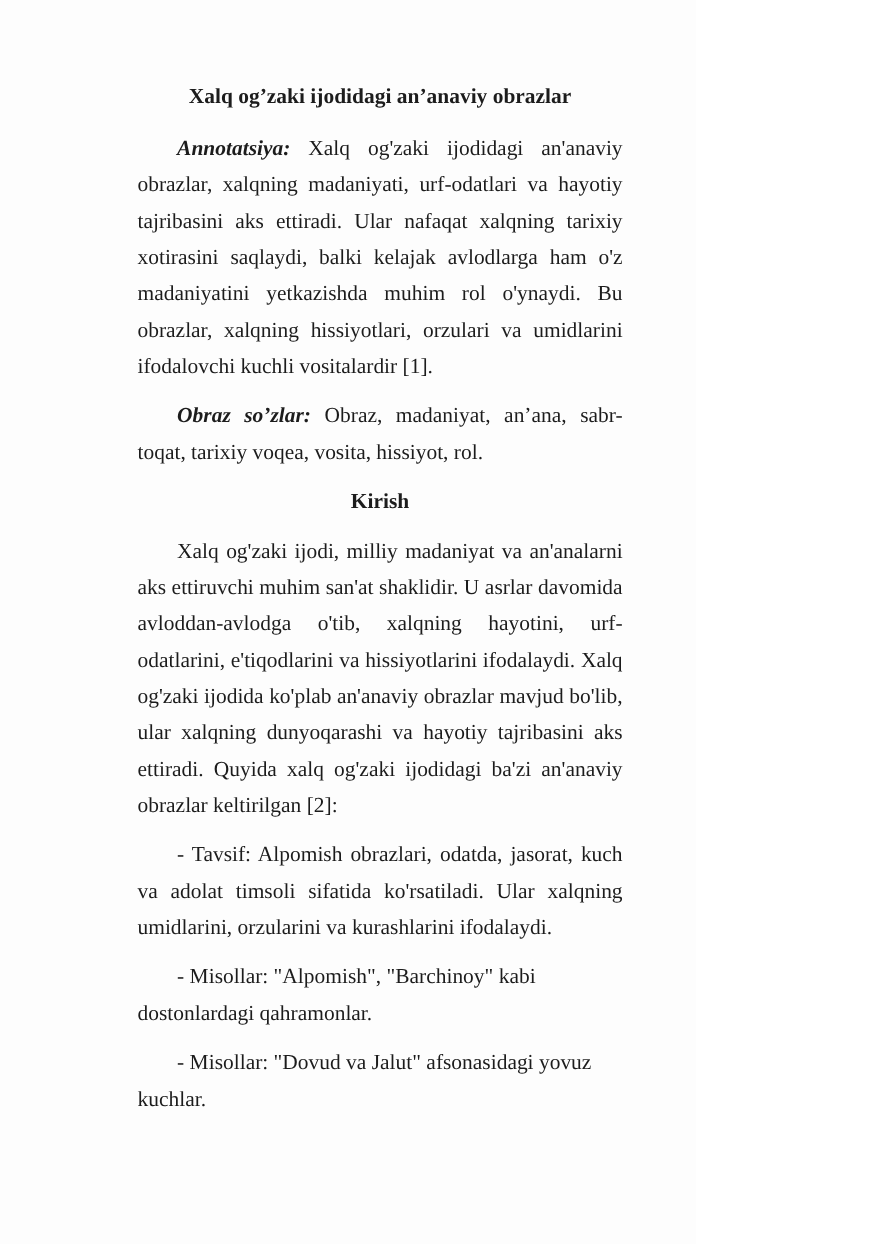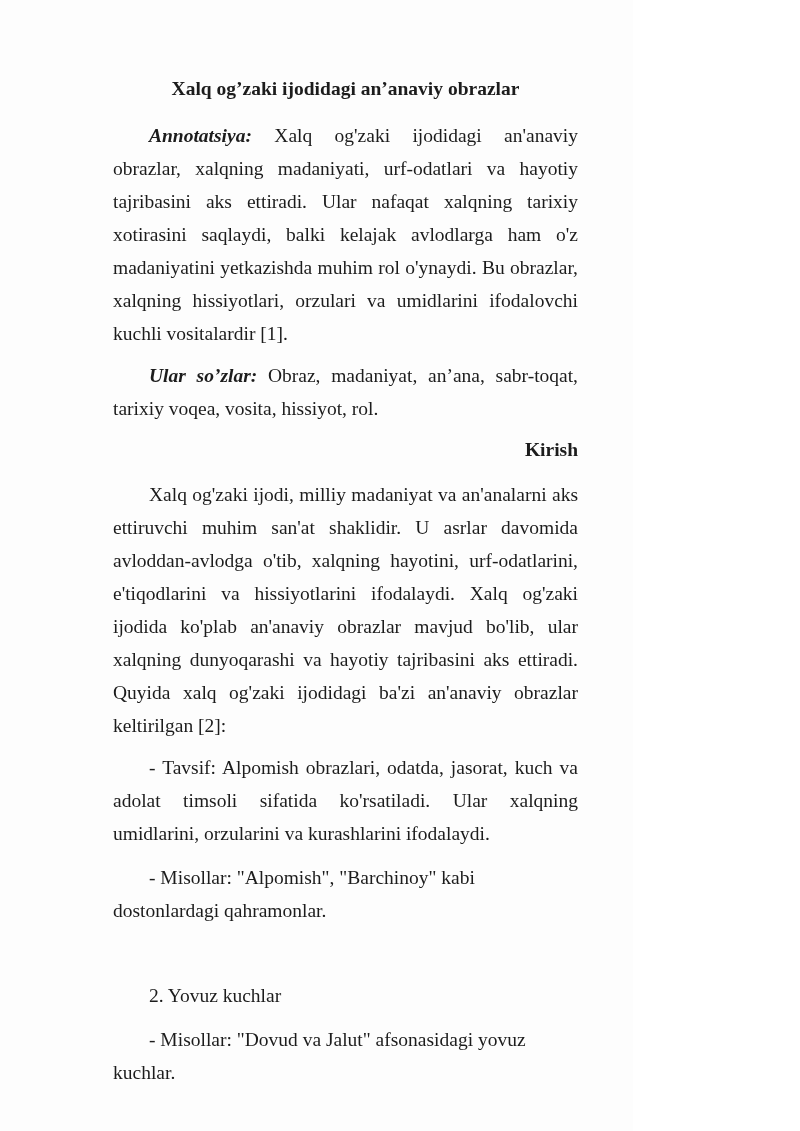--- a/index.html
+++ b/index.html
@@ -21,35 +21,35 @@
     overflow: hidden;
   }
   .doc-title {
     margin: 0 0 14px 0;
     font-size: 19.5px;
     font-weight: bold;
     text-align: center;
     line-height: 33px;
   }
   p {
-    margin: 0;
+    margin: 12px;
     text-align: justify;
   }
   .indent {
     text-indent: 36px;
   }
   .lead-label {
     font-weight: bold;
     font-style: italic;
   }
   .para-keywords { margin-top: 9px; }
   .heading-kirish {
     margin-top: 8px;
     font-weight: bold;
-    text-align: right;
+    text-align: center;
   }
   .para-intro { margin-top: 12px; font-family: Liberation Serif, serif; }
   .item-heading {
     margin-top: 50px;
     text-align: left;
   }
   .item-heading-2 { margin-top: 52px; }
   .para-tavsif { margin-top: 9px; }
   .para-misollar {
     margin-top: 11px;
@@ -62,31 +62,30 @@
 <div class="page">
 
   <h1 class="doc-title">Xalq og’zaki ijodidagi an’anaviy obrazlar</h1>
 
   <p class="indent">
     <span class="lead-label">Annotatsiya:</span>
     <span>Xalq og'zaki ijodidagi an'anaviy obrazlar, xalqning madaniyati, urf-odatlari va hayotiy tajribasini aks ettiradi. Ular nafaqat xalqning tarixiy xotirasini saqlaydi, balki kelajak avlodlarga ham o'z madaniyatini yetkazishda muhim rol o'ynaydi. Bu obrazlar, xalqning hissiyotlari, orzulari va umidlarini ifodalovchi kuchli vositalardir [1].</span>
   </p>
 
   <p class="indent para-keywords">
-    <span class="lead-label">Ular so’zlar:</span>
+    <span class="lead-label">Obraz so’zlar:</span>
     <span>Obraz, madaniyat, an’ana, sabr-toqat, tarixiy voqea, vosita, hissiyot, rol.</span>
   </p>
 
   <p class="heading-kirish">Kirish</p>
 
   <p class="indent para-intro">Xalq og'zaki ijodi, milliy madaniyat va an'analarni aks ettiruvchi muhim san'at shaklidir. U asrlar davomida avloddan-avlodga o'tib, xalqning hayotini, urf-odatlarini, e'tiqodlarini va hissiyotlarini ifodalaydi. Xalq og'zaki ijodida ko'plab an'anaviy obrazlar mavjud bo'lib, ular xalqning dunyoqarashi va hayotiy tajribasini aks ettiradi. Quyida xalq og'zaki ijodidagi ba'zi an'anaviy obrazlar keltirilgan [2]:</p>
 
 
   <p class="indent para-tavsif">- Tavsif: Alpomish obrazlari, odatda, jasorat, kuch va adolat timsoli sifatida ko'rsatiladi. Ular xalqning umidlarini, orzularini va kurashlarini ifodalaydi.</p>
 
   <p class="indent para-misollar">- Misollar: "Alpomish", "Barchinoy" kabi dostonlardagi qahramonlar.</p>
 
-  <p class="indent item-heading item-heading-2">2. Yovuz kuchlar</p>
 
 
   <p class="indent para-misollar">- Misollar: "Dovud va Jalut" afsonasidagi yovuz kuchlar.</p>
 
 </div>
 
 </body></html>

